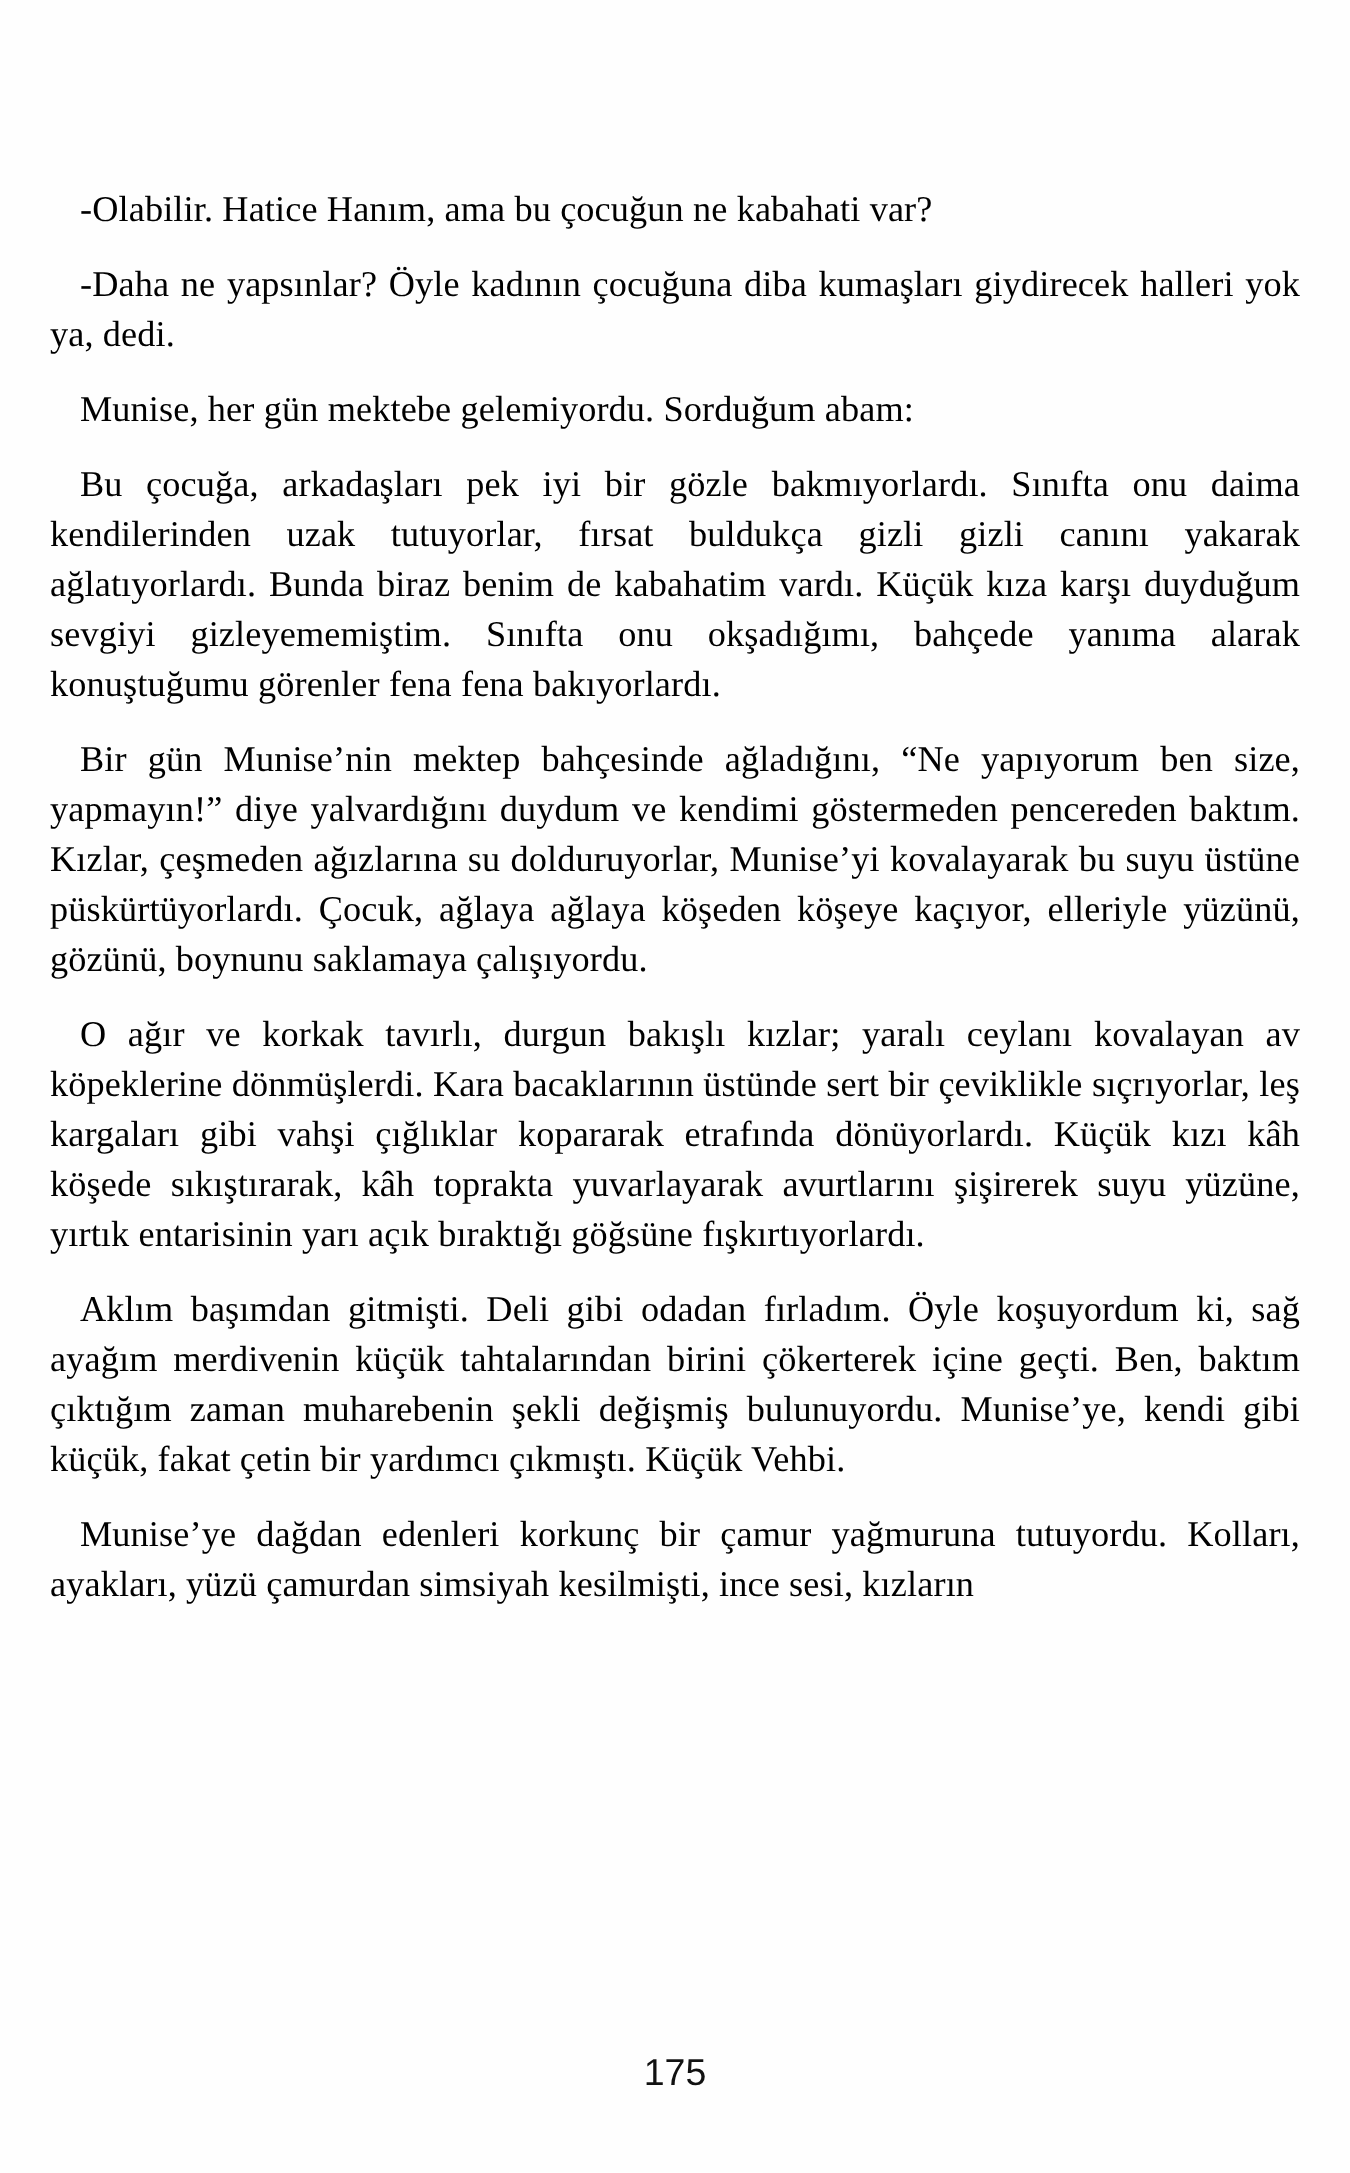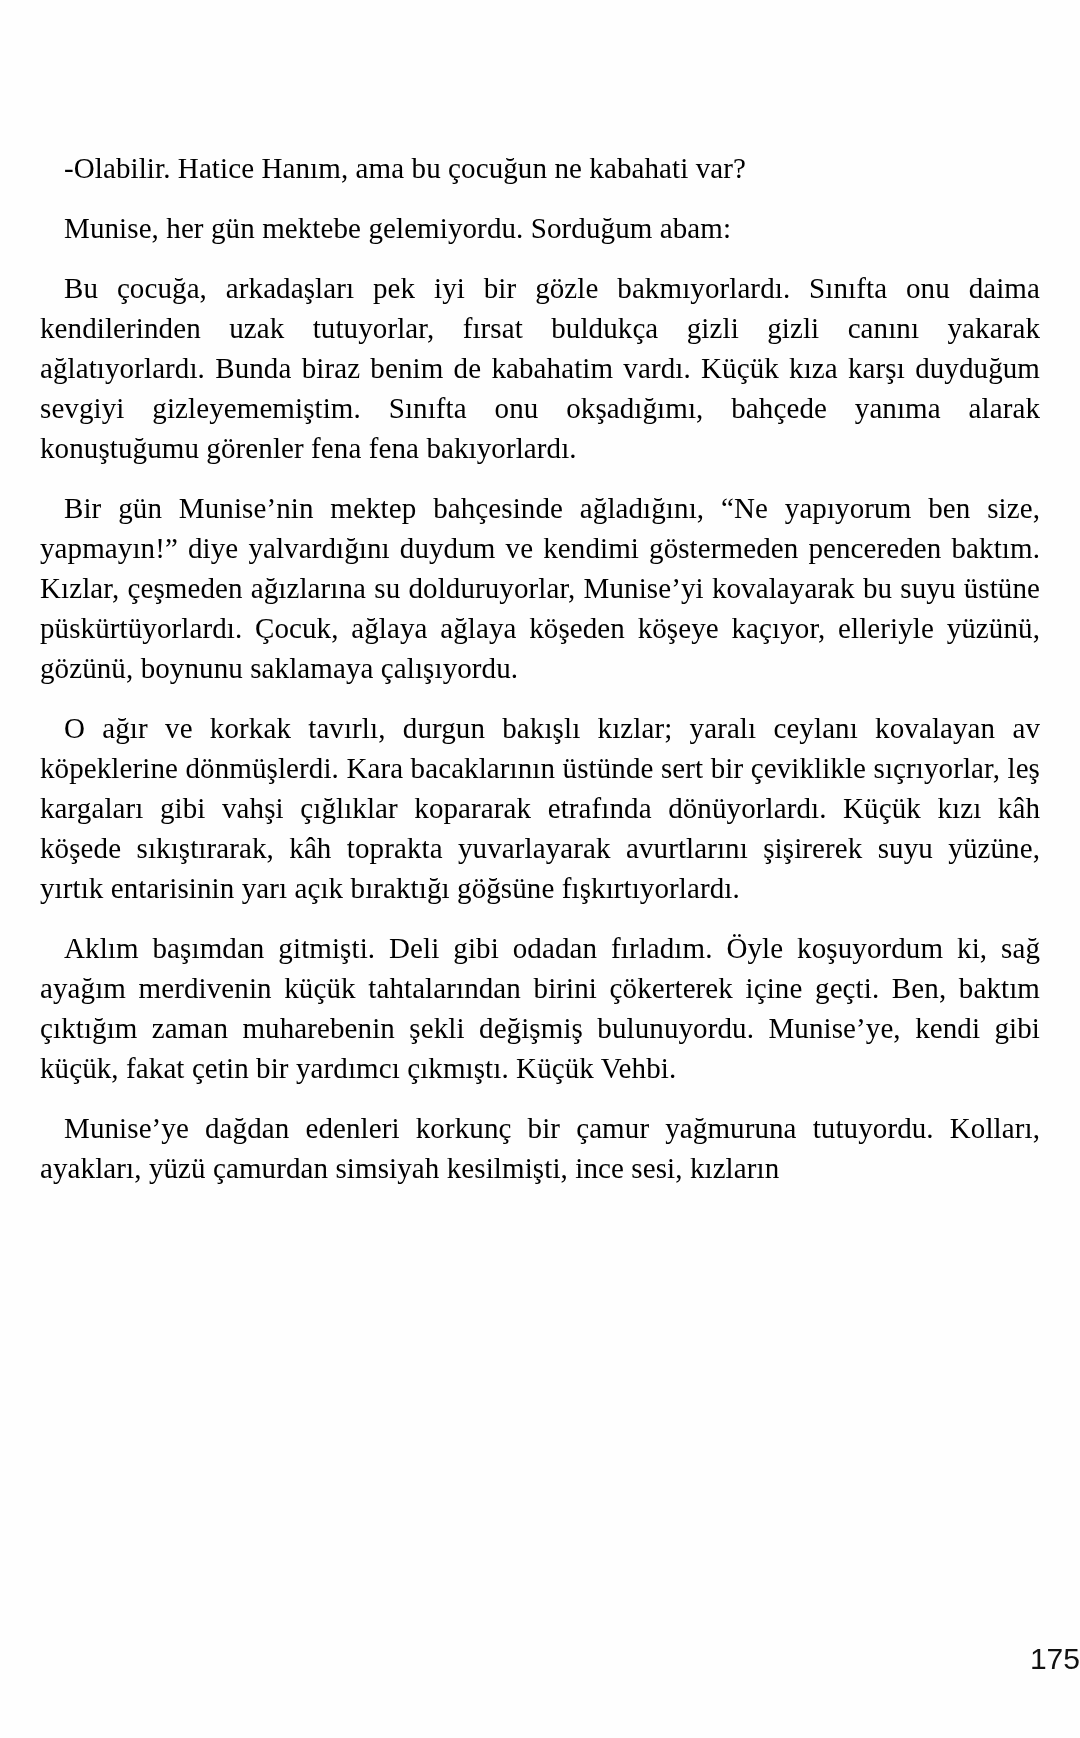--- a/index.html
+++ b/index.html
@@ -28,32 +28,33 @@
     line-height: 40px;
     text-align: justify;
     text-indent: 24px;
     letter-spacing: 0.1px;
   }
   .page-number {
     position: absolute;
     top: 1642px;
     left: 0;
     width: 100%;
-    text-align: right;
+    text-align: center;
     font-family: "Liberation Sans", sans-serif;
     font-size: 30px;
     color: #111111;
   }
 </style>
 </head>
 <body>
 
 <div class="page">
   <div class="text-block">
     <p>-Olabilir. Hatice Hanım, ama bu çocuğun ne kabahati var?</p>
+    <p>-Daha ne yapsınlar? Öyle kadının çocuğuna diba kumaşları giydirecek halleri yok ya, dedi.</p>
     <p>Munise, her gün mektebe gelemiyordu. Sorduğum abam:</p>
     <p>Bu çocuğa, arkadaşları pek iyi bir gözle bakmıyorlardı. Sınıfta onu daima kendilerinden uzak tutuyorlar, fırsat buldukça gizli gizli canını yakarak ağlatıyorlardı. Bunda biraz benim de kabahatim vardı. Küçük kıza karşı duyduğum sevgiyi gizleyememiştim. Sınıfta onu okşadığımı, bahçede yanıma alarak konuştuğumu görenler fena fena bakıyorlardı.</p>
     <p>Bir gün Munise’nin mektep bahçesinde ağladığını, “Ne yapıyorum ben size, yapmayın!” diye yalvardığını duydum ve kendimi göstermeden pencereden baktım. Kızlar, çeşmeden ağızlarına su dolduruyorlar, Munise’yi kovalayarak bu suyu üstüne püskürtüyorlardı. Çocuk, ağlaya ağlaya köşeden köşeye kaçıyor, elleriyle yüzünü, gözünü, boynunu saklamaya çalışıyordu.</p>
     <p>O ağır ve korkak tavırlı, durgun bakışlı kızlar; yaralı ceylanı kovalayan av köpeklerine dönmüşlerdi. Kara bacaklarının üstünde sert bir çeviklikle sıçrıyorlar, leş kargaları gibi vahşi çığlıklar kopararak etrafında dönüyorlardı. Küçük kızı kâh köşede sıkıştırarak, kâh toprakta yuvarlayarak avurtlarını şişirerek suyu yüzüne, yırtık entarisinin yarı açık bıraktığı göğsüne fışkırtıyorlardı.</p>
     <p>Aklım başımdan gitmişti. Deli gibi odadan fırladım. Öyle koşuyordum ki, sağ ayağım merdivenin küçük tahtalarından birini çökerterek içine geçti. Ben, baktım çıktığım zaman muharebenin şekli değişmiş bulunuyordu. Munise’ye, kendi gibi küçük, fakat çetin bir yardımcı çıkmıştı. Küçük Vehbi.</p>
     <p>Munise’ye dağdan edenleri korkunç bir çamur yağmuruna tutuyordu. Kolları, ayakları, yüzü çamurdan simsiyah kesilmişti, ince sesi, kızların</p>
   </div>
   <div class="page-number">175</div>
 </div>
 

